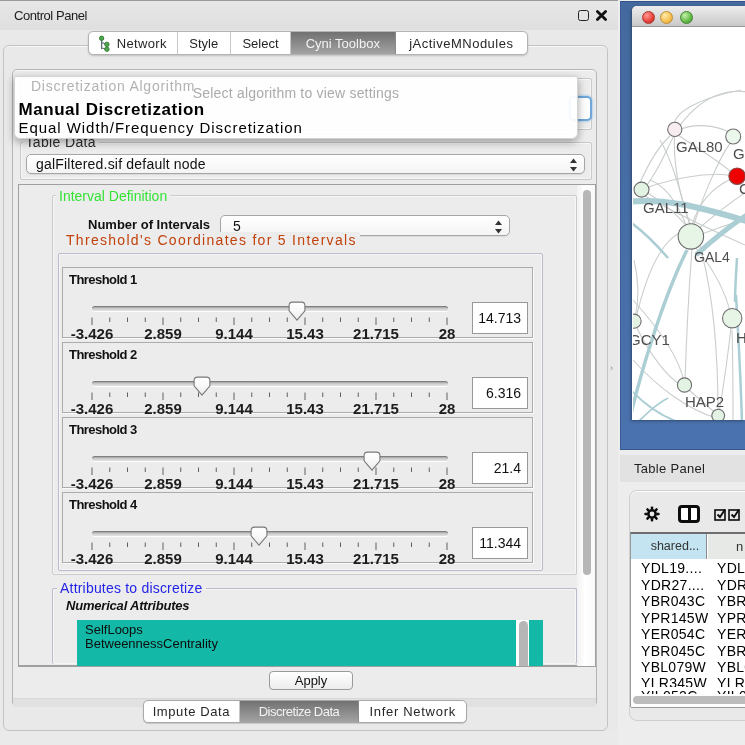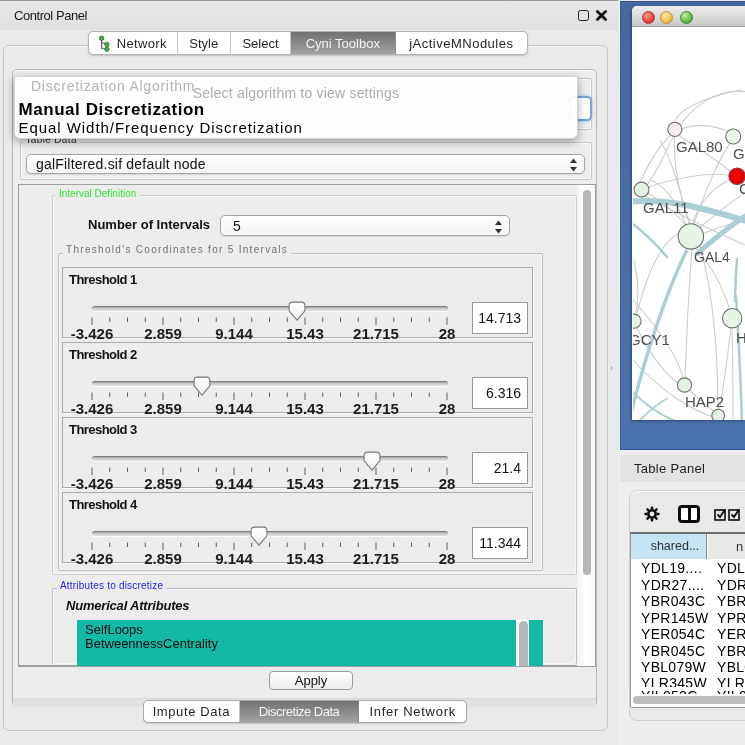--- a/index.html
+++ b/index.html
@@ -16,21 +16,21 @@
 
   #outerpanel { position:absolute; left:2.5px; top:44.5px; width:605px; height:686px;
      border:1px solid #c3c3c3; border-radius:6px; background:#e9e9e9;
      box-shadow:inset 0 1px 0 rgba(255,255,255,0.6); }
   #innerpanel { position:absolute; left:11.5px; top:69px; width:585px; height:638px;
      border:1px solid #b5b5b5; border-radius:5px; background:#ececec;
      box-shadow:inset 0 1px 0 rgba(255,255,255,0.7); }
 
   .gbox { position:absolute; border:1px solid #c8c8c8; border-radius:2px;
      box-shadow:inset 0 0 0 1px rgba(255,255,255,0.5); }
-  .gtitle { position:absolute; background:#ececec; padding:0 3px; font-size:10px; color:#2c2c2c; white-space:nowrap; }
+  .gtitle { position:absolute; background:#ececec; padding:0 3px; font-size:14px; color:#2c2c2c; white-space:nowrap; }
 
   .combo { position:absolute; background:linear-gradient(#ffffff,#f4f4f4); border:1px solid #a6a6a6;
      border-radius:5px; font-size:14px; color:#111; box-shadow:0 1px 1px rgba(0,0,0,0.08); }
   .combo .cv { position:absolute; left:10px; top:50%; transform:translateY(-50%); white-space:nowrap; }
 
   #spane { position:absolute; left:18px; top:183.5px; width:577.5px; height:482.5px;
      border:1px solid #9f9f9f; background:#ececec; }
 
   .tblock { position:absolute; left:62px; width:471px; height:71px; background:#ececec;
      border:1px solid #acacac; box-shadow:1px 1px 0 #fbfbfb; }
@@ -112,21 +112,21 @@
 <div class="combo" style="left:220px; top:215px; width:290px; height:21px;">
   <span class="cv" style="left:12px;">5</span>
   <svg class="abs" style="right:6px; top:3.5px;" width="9" height="14" viewBox="0 0 9 14">
     <path d="M4.5 0.5 L8 5 H1 Z" fill="#333"></path>
       <path d="M4.5 13.5 L8 9 H1 Z" fill="#333"></path>
   </svg>
 </div>
 
 
 <div class="gbox" style="left:58px; top:253px; width:485px; height:318px; border-color:#b9bccc;"></div>
-<div class="gtitle" style="left:63px; top:244px; color:#737373; letter-spacing:1.3px;">Threshold's Coordinates for 5 Intervals</div>
+<div class="gtitle" style="left:63px; top:232px; color:#c2410c; letter-spacing:1.3px;">Threshold's Coordinates for 5 Intervals</div>
 
 <svg width="0" height="0">
     <defs>
       <linearGradient id="thg" x1="0" y1="0" x2="0" y2="1">
   <stop offset="0" stop-color="#ffffff"></stop>
         <stop offset="0.5" stop-color="#f8f8f8"></stop>
         <stop offset="1" stop-color="#ebebeb"></stop>
 </linearGradient>
     </defs>
   </svg>

